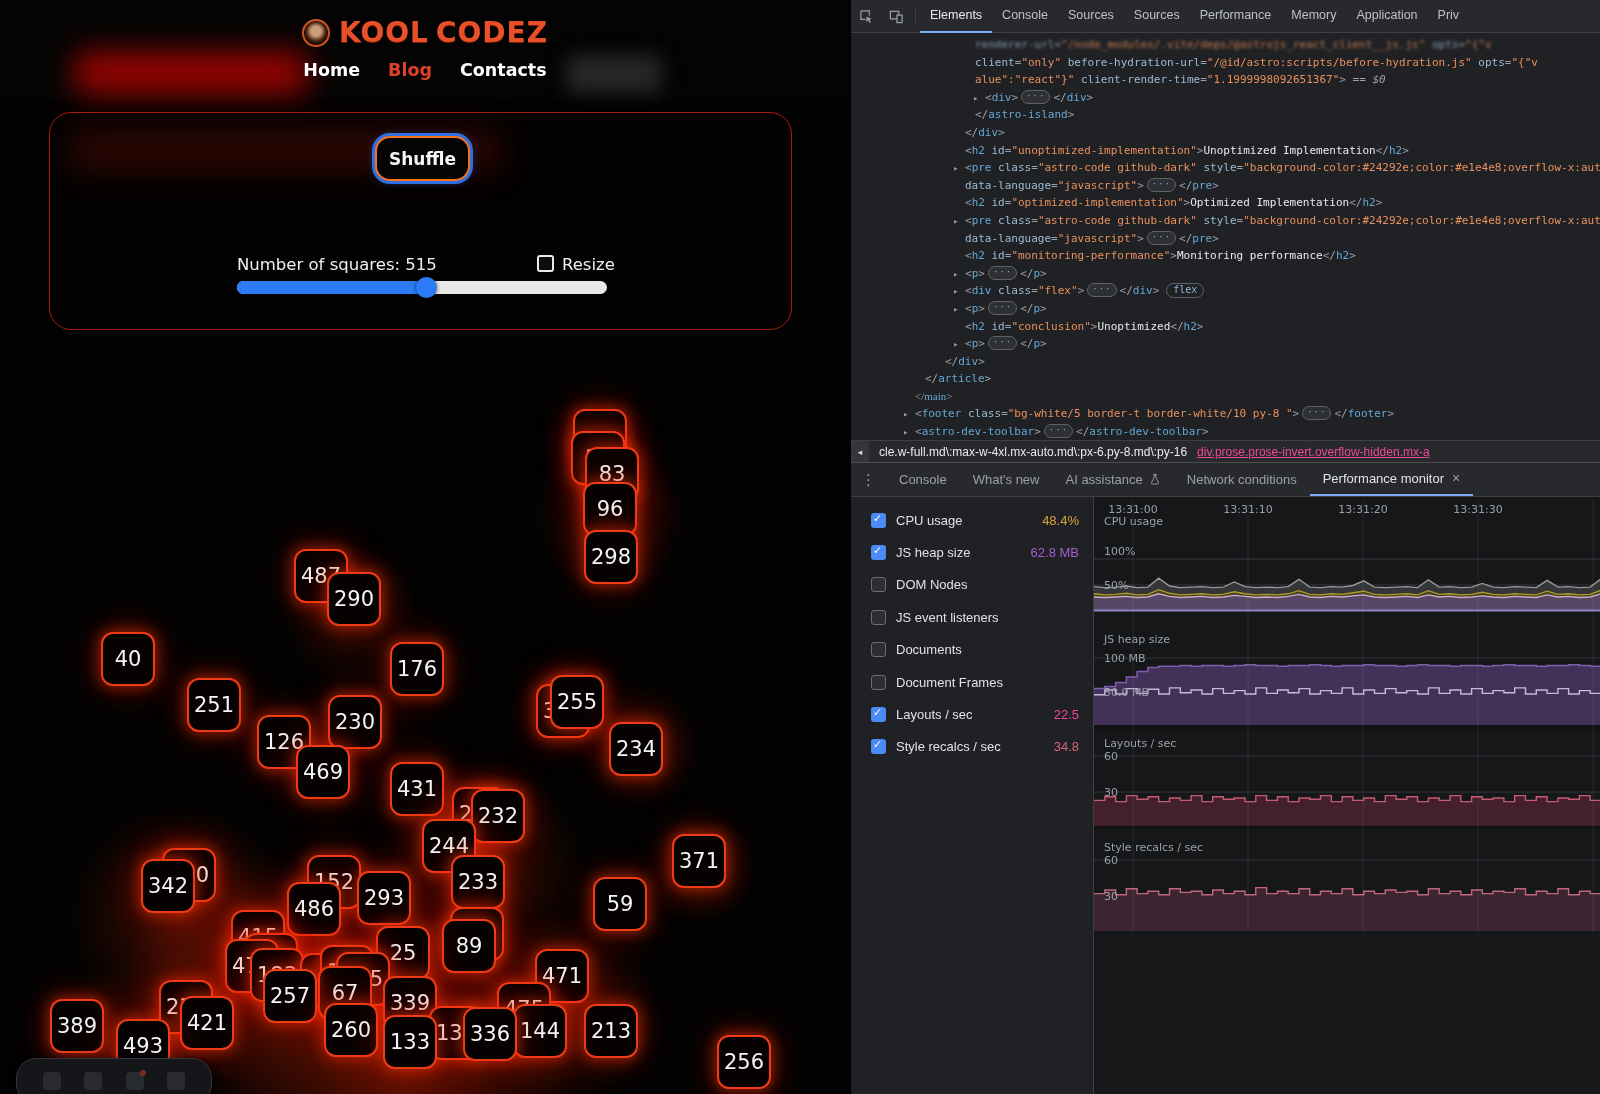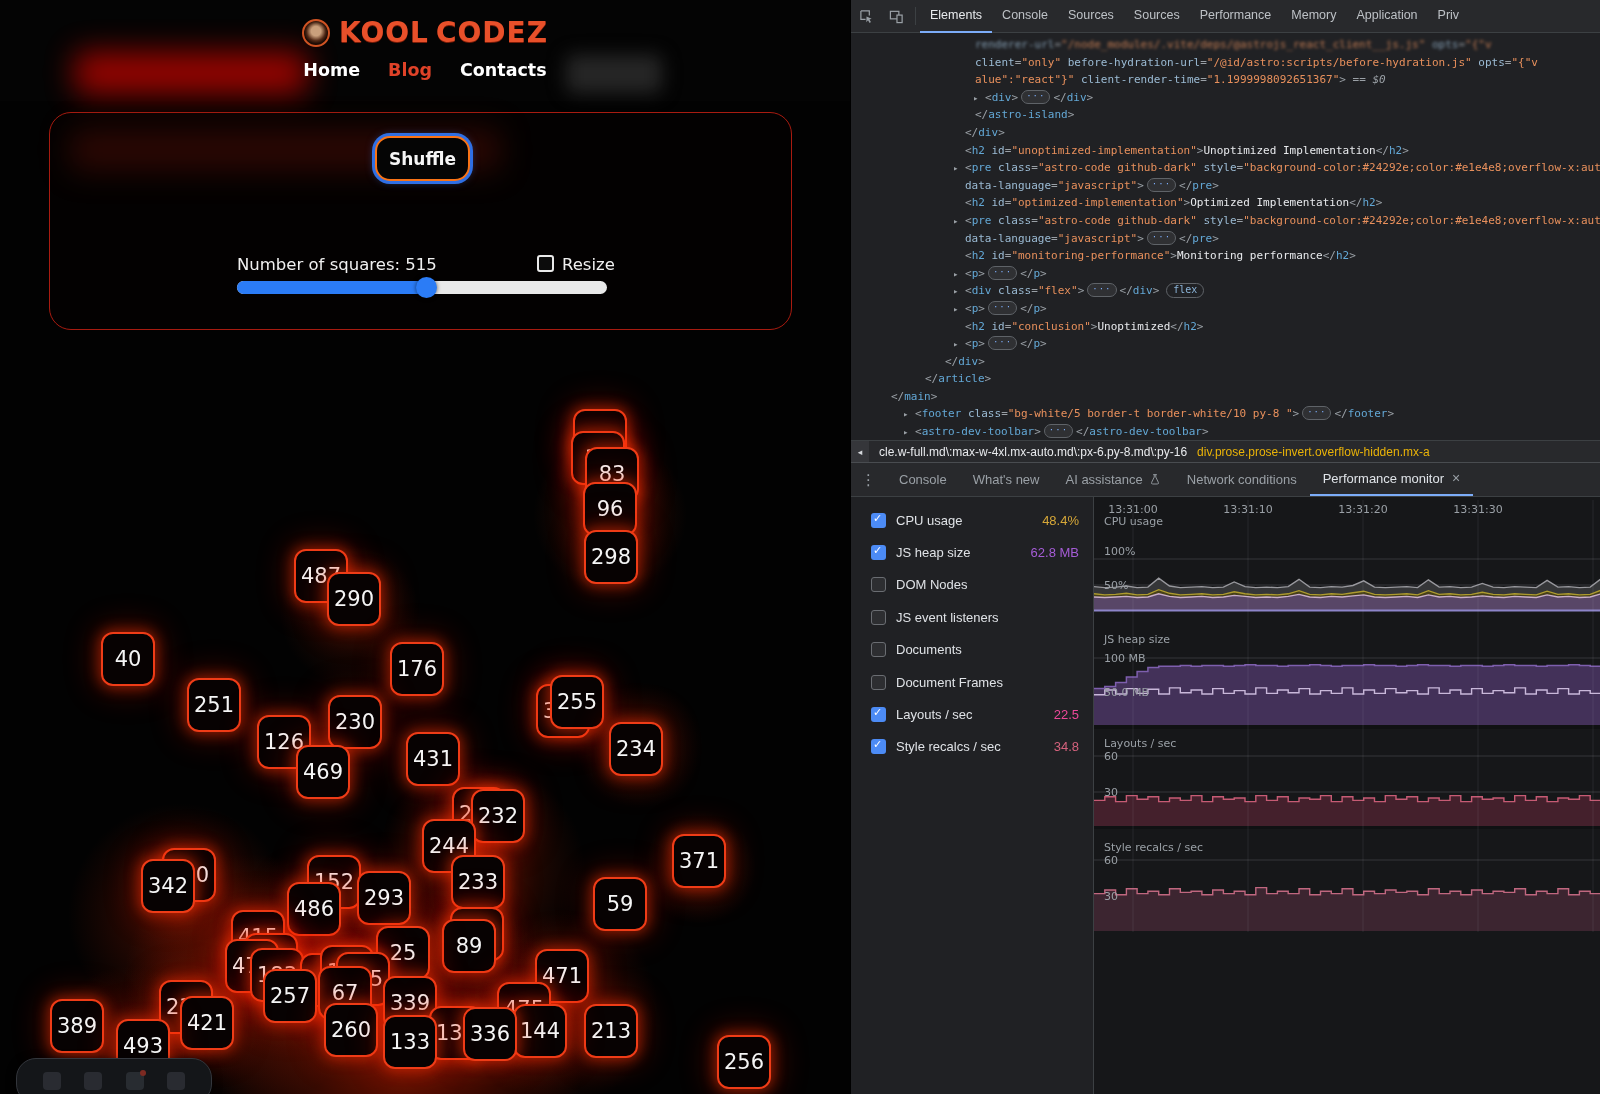--- a/index.html
+++ b/index.html
@@ -67,21 +67,21 @@
   .code-line.blurred { filter:blur(1.4px); opacity:.8; }
   .arrow { display:inline-block; width:12px; margin-left:-12px; color:#9aa0a6; font-size:9px; }
   .tk-p { color:#9aa0a6; } .tk-t { color:#63a8d6; } .tk-a { color:#9bbbd4; }
   .tk-v { color:#e8905c; } .tk-x { color:#e8eaed; } .tk-m { color:#9aa0a6; font-style:italic; }
   .ell { display:inline-block; border:1px solid #5f6368; background:#2f3033; border-radius:7px; color:#7cacf8; font-size:9px; line-height:10px; padding:0 4px 2px; margin:0 3px; vertical-align:2px; letter-spacing:1px; cursor:pointer; }
   .badge { display:inline-block; border:1px solid #5f6368; border-radius:8px; color:#8ab4d8; font-size:10px; line-height:12px; padding:0 6px 1px; margin-left:7px; vertical-align:1px; cursor:pointer; }
 
   .dt-crumbs { position:absolute; left:0; top:440px; width:750px; height:22px; background:#28292c; border-top:1px solid #3c4043; display:flex; align-items:center; font-size:12px; overflow:hidden; white-space:nowrap; }
   .crumb-back { width:18px; height:22px; background:#35363a; color:#d5d8dc; font-size:9px; display:flex; align-items:center; justify-content:center; cursor:pointer; flex:none; }
   .crumb { color:#e8eaed; margin-left:10px; cursor:pointer; }
-  .crumb.sel { color:#eab308; }
+  .crumb.sel { color:#ec4899;text-decoration:underline; }
 
   .dt-drawer-tabs { position:absolute; left:0; top:462px; width:750px; height:35px; background:#28292c; border-top:1px solid #494c50; border-bottom:1px solid #3c4043; display:flex; align-items:center; }
   .kebab { color:#9aa0a6; font-size:15px; padding:0 10px; cursor:pointer; }
   .drw-tab { display:flex; align-items:center; gap:6px; padding:0 13px; height:33px; line-height:33px; font-size:13px; color:#9aa0a6; cursor:pointer; white-space:nowrap; }
   .drw-tab.active { color:#dfe3e8; border-bottom:2px solid #7cacf8; }
   .drw-close { color:#9aa0a6; font-size:14px; margin-left:2px; cursor:pointer; }
 
   .dt-perf { position:absolute; left:0; top:497px; width:750px; height:597px; background:#161719; }
   .perf-side { position:absolute; left:0; top:0; width:243px; height:597px; background:#202124; border-right:1px solid #3c4043; padding-top:7px; }
   .metric-row { position:relative; height:32.4px; display:flex; align-items:center; padding-left:20px; cursor:pointer; }
@@ -142,21 +142,21 @@
       <div class="sq" style="left: 327px; top: 572px;">290</div>
       <div class="sq" style="left: 101px; top: 632px;">40</div>
       <div class="sq" style="left: 390px; top: 642px;">176</div>
       <div class="sq" style="left: 187px; top: 678px;">251</div>
       <div class="sq" style="left: 536px; top: 684px;">321</div>
       <div class="sq" style="left: 550px; top: 675px;">255</div>
       <div class="sq" style="left: 328px; top: 695px;">230</div>
       <div class="sq" style="left: 257px; top: 715px;">126</div>
       <div class="sq" style="left: 609px; top: 722px;">234</div>
       <div class="sq" style="left: 296px; top: 745px;">469</div>
-      <div class="sq" style="left: 390px; top: 732px; margin-left: 16px;">431</div>
+      <div class="sq" style="left: 390px; top: 762px;">431</div>
       <div class="sq" style="left: 452px; top: 787px;">232</div>
       <div class="sq" style="left: 471px; top: 789px;">232</div>
       <div class="sq" style="left: 422px; top: 819px;">244</div>
       <div class="sq" style="left: 672px; top: 834px;">371</div>
       <div class="sq" style="left: 162px; top: 848px;">410</div>
       <div class="sq" style="left: 141px; top: 859px;">342</div>
       <div class="sq" style="left: 307px; top: 855px;">152</div>
       <div class="sq" style="left: 451px; top: 855px;">233</div>
       <div class="sq" style="left: 357px; top: 871px;">293</div>
       <div class="sq" style="left: 287px; top: 882px;">486</div>
@@ -240,21 +240,21 @@
       <div class="code-line" style="padding-left: 114px;"><span class="arrow">▸</span><span class="tk-p">&lt;</span><span class="tk-t">pre</span><span class="tk-a"> class</span><span class="tk-p">=</span><span class="tk-v">"astro-code github-dark"</span><span class="tk-a"> style</span><span class="tk-p">=</span><span class="tk-v">"background-color:#24292e;color:#e1e4e8;overflow-x:auto;padding:16px"</span></div>
       <div class="code-line" style="padding-left: 114px;"><span class="tk-a">data-language</span><span class="tk-p">=</span><span class="tk-v">"javascript"</span><span class="tk-p">&gt;</span><span class="ell">···</span><span class="tk-p">&lt;/</span><span class="tk-t">pre</span><span class="tk-p">&gt;</span></div>
       <div class="code-line" style="padding-left: 114px;"><span class="tk-p">&lt;</span><span class="tk-t">h2</span><span class="tk-a"> id</span><span class="tk-p">=</span><span class="tk-v">"monitoring-performance"</span><span class="tk-p">&gt;</span><span class="tk-x">Monitoring performance</span><span class="tk-p">&lt;/</span><span class="tk-t">h2</span><span class="tk-p">&gt;</span></div>
       <div class="code-line" style="padding-left: 114px;"><span class="arrow">▸</span><span class="tk-p">&lt;</span><span class="tk-t">p</span><span class="tk-p">&gt;</span><span class="ell">···</span><span class="tk-p">&lt;/</span><span class="tk-t">p</span><span class="tk-p">&gt;</span></div>
       <div class="code-line" style="padding-left: 114px;"><span class="arrow">▸</span><span class="tk-p">&lt;</span><span class="tk-t">div</span><span class="tk-a"> class</span><span class="tk-p">=</span><span class="tk-v">"flex"</span><span class="tk-p">&gt;</span><span class="ell">···</span><span class="tk-p">&lt;/</span><span class="tk-t">div</span><span class="tk-p">&gt;</span><span class="badge">flex</span></div>
       <div class="code-line" style="padding-left: 114px;"><span class="arrow">▸</span><span class="tk-p">&lt;</span><span class="tk-t">p</span><span class="tk-p">&gt;</span><span class="ell">···</span><span class="tk-p">&lt;/</span><span class="tk-t">p</span><span class="tk-p">&gt;</span></div>
       <div class="code-line" style="padding-left: 114px;"><span class="tk-p">&lt;</span><span class="tk-t">h2</span><span class="tk-a"> id</span><span class="tk-p">=</span><span class="tk-v">"conclusion"</span><span class="tk-p">&gt;</span><span class="tk-x">Unoptimized</span><span class="tk-p">&lt;/</span><span class="tk-t">h2</span><span class="tk-p">&gt;</span></div>
       <div class="code-line" style="padding-left: 114px;"><span class="arrow">▸</span><span class="tk-p">&lt;</span><span class="tk-t">p</span><span class="tk-p">&gt;</span><span class="ell">···</span><span class="tk-p">&lt;/</span><span class="tk-t">p</span><span class="tk-p">&gt;</span></div>
       <div class="code-line" style="padding-left: 94px;"><span class="tk-p">&lt;/</span><span class="tk-t">div</span><span class="tk-p">&gt;</span></div>
       <div class="code-line" style="padding-left: 74px;"><span class="tk-p">&lt;/</span><span class="tk-t">article</span><span class="tk-p">&gt;</span></div>
-      <div class="code-line" style="padding-left: 40px;"><span class="tk-p">&lt;/</span><span class="tk-t">main</span><span class="tk-p">&gt;</span></div>
+      <div class="code-line" style="padding-left: 64px; font-family: Liberation Serif, serif;"><span class="tk-p">&lt;/</span><span class="tk-t">main</span><span class="tk-p">&gt;</span></div>
       <div class="code-line" style="padding-left: 64px;"><span class="arrow">▸</span><span class="tk-p">&lt;</span><span class="tk-t">footer</span><span class="tk-a"> class</span><span class="tk-p">=</span><span class="tk-v">"bg-white/5 border-t border-white/10 py-8 "</span><span class="tk-p">&gt;</span><span class="ell">···</span><span class="tk-p">&lt;/</span><span class="tk-t">footer</span><span class="tk-p">&gt;</span></div>
       <div class="code-line" style="padding-left: 64px;"><span class="arrow">▸</span><span class="tk-p">&lt;</span><span class="tk-t">astro-dev-toolbar</span><span class="tk-p">&gt;</span><span class="ell">···</span><span class="tk-p">&lt;/</span><span class="tk-t">astro-dev-toolbar</span><span class="tk-p">&gt;</span></div>
     </div>
 
   <div class="dt-crumbs" id="crumbs">
       <div class="crumb-back">◂</div>
       <span class="crumb">cle.w-full.md\:max-w-4xl.mx-auto.md\:px-6.py-8.md\:py-16</span>
       <span class="crumb sel">div.prose.prose-invert.overflow-hidden.mx-a</span>
     </div>
 

